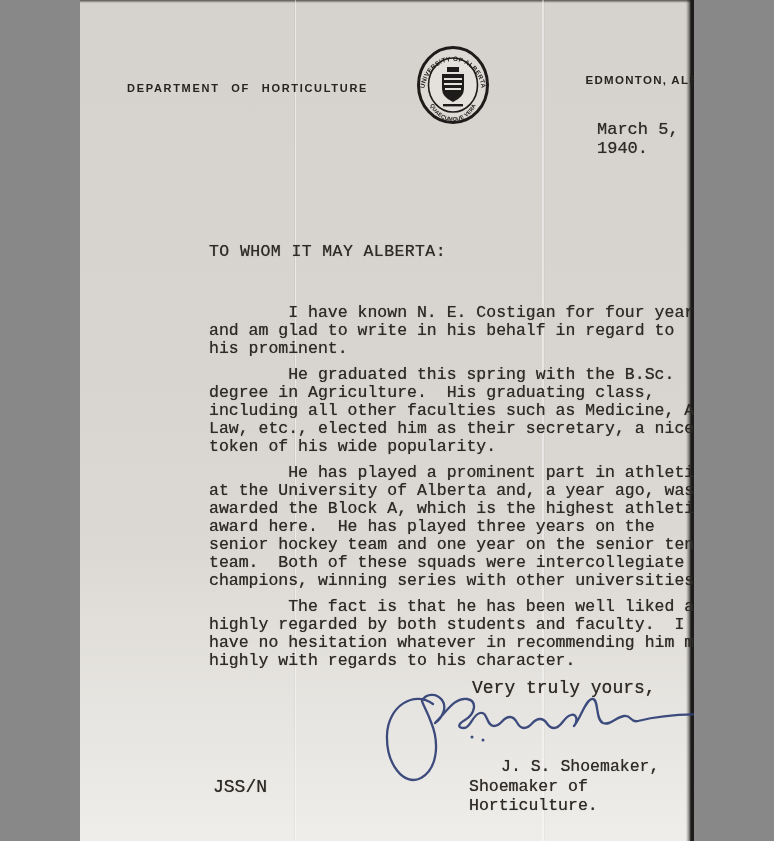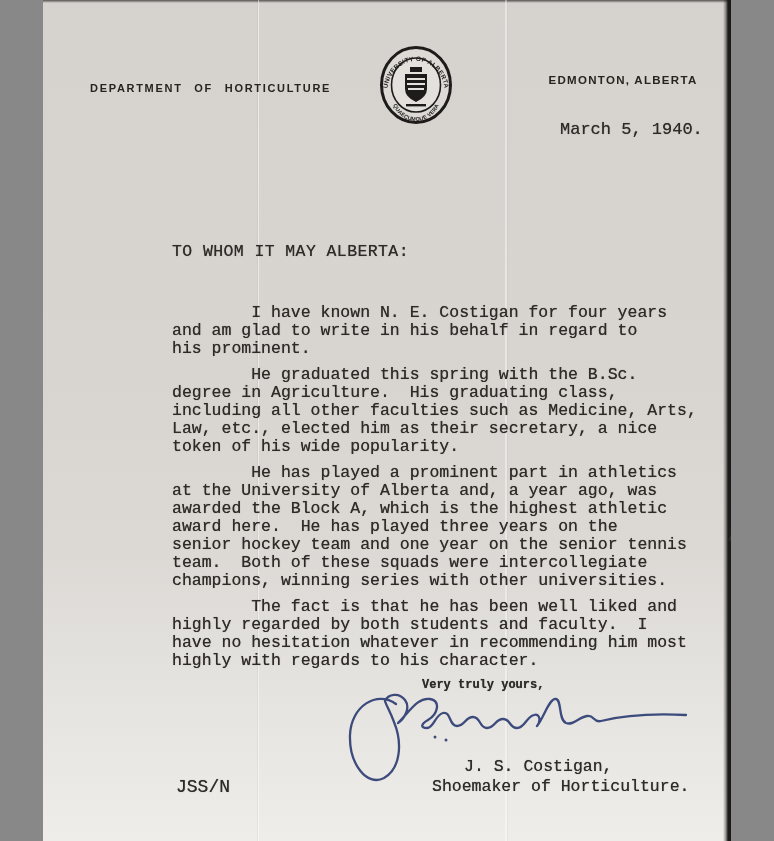--- a/index.html
+++ b/index.html
@@ -1,18 +1,18 @@
 <!DOCTYPE html>
 <html><head>
 <meta charset="utf-8">
 <style>
   html,body{margin:0;padding:0;background:#888;}
   .page{
     position:relative;
-    width:688px;height:841px;
+    width:614px;height:841px;
     margin:0 auto;
     overflow:hidden;
     background:linear-gradient(180deg,#d6d3cf 0%,#d8d5d1 45%,#dcd9d5 65%,#e7e5e1 85%,#efede9 100%);
     font-family:"Liberation Sans",sans-serif;
   }
   
   .edge-top{position:absolute;left:0;top:0;width:100%;height:3px;
     background:linear-gradient(180deg,rgba(40,38,36,.75),rgba(40,38,36,0));}
   .edge-right{position:absolute;right:0;top:0;width:8px;height:100%;
     background:linear-gradient(to left,#1c1b1a 0px,#1c1b1a 3px,rgba(28,27,26,.45) 5px,rgba(28,27,26,0) 8px);}
@@ -31,21 +31,21 @@
   .type{
     font-family:"Liberation Mono","DejaVu Sans Mono",monospace;
     color:#2e2b27;
     text-shadow:0 0 .7px rgba(46,43,39,.8);
     white-space:pre-wrap;
   }
   .date{position:absolute;left:517px;top:120px;font-size:17px;}
   .salutation{position:absolute;left:129px;top:242px;font-size:16.5px;letter-spacing:.4px;}
   .body-text{position:absolute;left:129px;top:304px;width:545px;font-size:16.5px;line-height:18px;}
   .body-text p{margin:0 0 8px 0;}
-  .closing{position:absolute;left:379px;top:678px;font-size:12px;font-weight:bold;}
+  .closing{position:absolute;left:392px;top:678px;font-size:18px;}
   .typed-name{position:absolute;left:421px;top:757px;font-size:16.5px;}
   .typed-title{position:absolute;left:389px;top:777px;font-size:16.5px;}
   .initials{position:absolute;left:133px;top:777px;font-size:18px;}
 
   .seal{position:absolute;left:336px;top:45px;width:74px;height:80px;}
   .signature{position:absolute;left:298px;top:690px;width:350px;height:100px;pointer-events:none;}
 </style>
 </head>
 <body>
 
@@ -137,17 +137,17 @@
                C 203 28, 208 8, 215 9
                C 221 10, 217 29, 225 33
                C 232 36, 238 27, 246 26
                C 254 25, 252 33, 260 31
                C 280 26, 305 23, 345 25"></path>
       <circle cx="94" cy="47" r="1.5" fill="#2e3e74" stroke="none"></circle>
       <circle cx="105" cy="50" r="1.5" fill="#2e3e74" stroke="none"></circle>
     </g>
   </svg>
 
-  <div class="type typed-name">J. S. Costigan,</div>
+  <div class="type typed-name">J. S. Shoemaker,</div>
   <div class="type typed-title">Shoemaker of Horticulture.</div>
   <div class="type initials">JSS/N</div>
 
 </div>
 
 </body></html>

